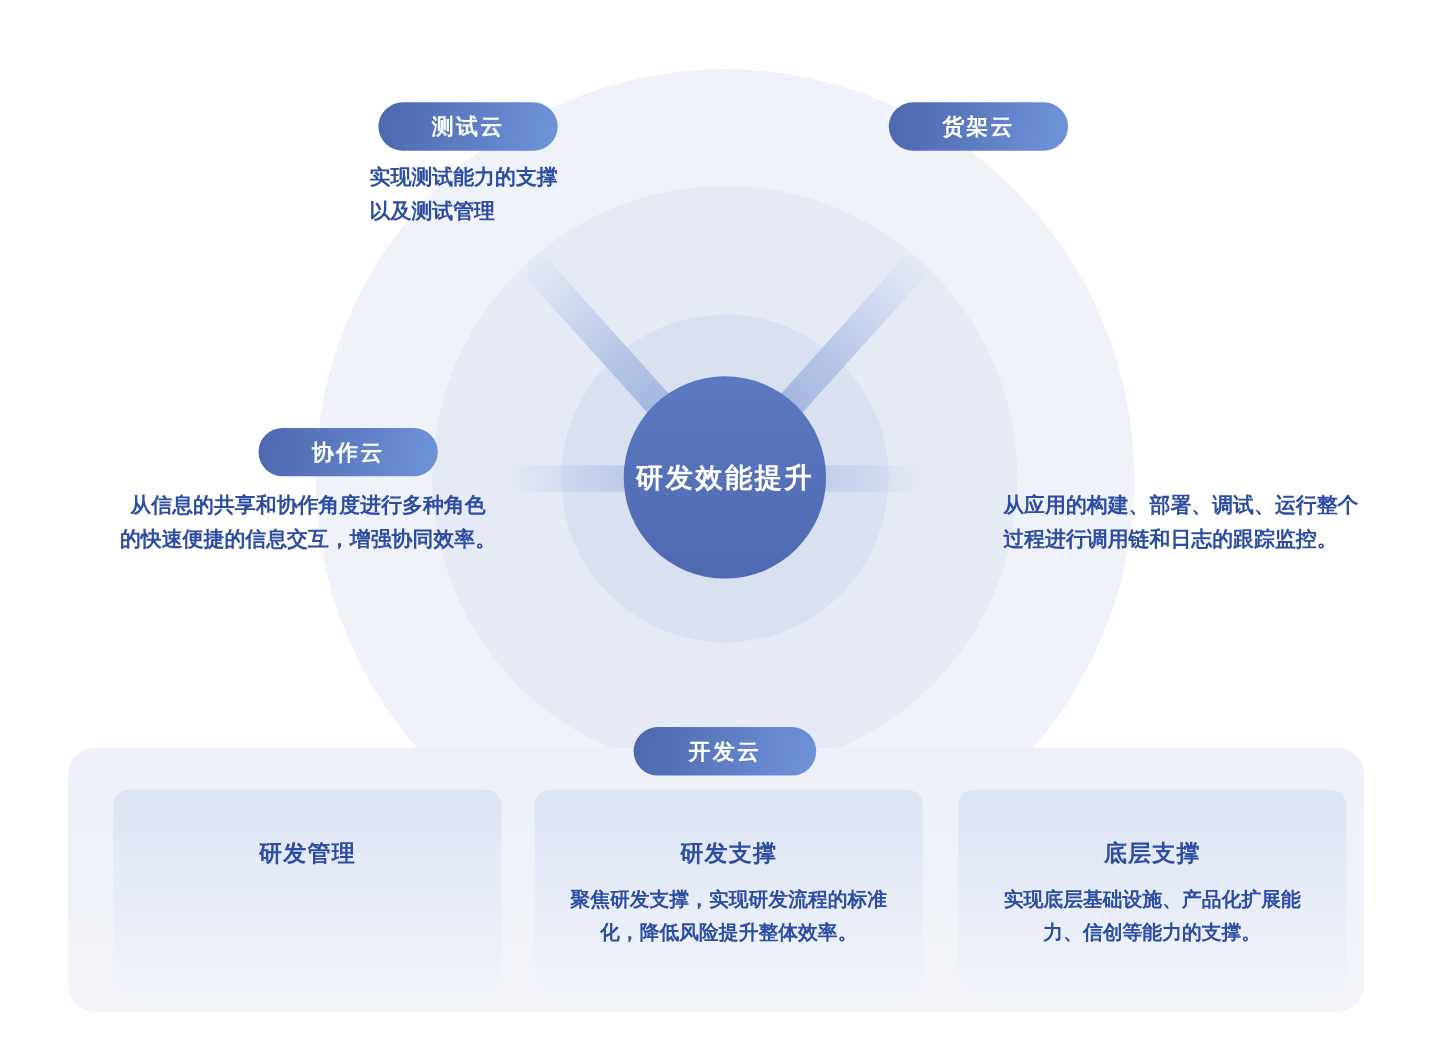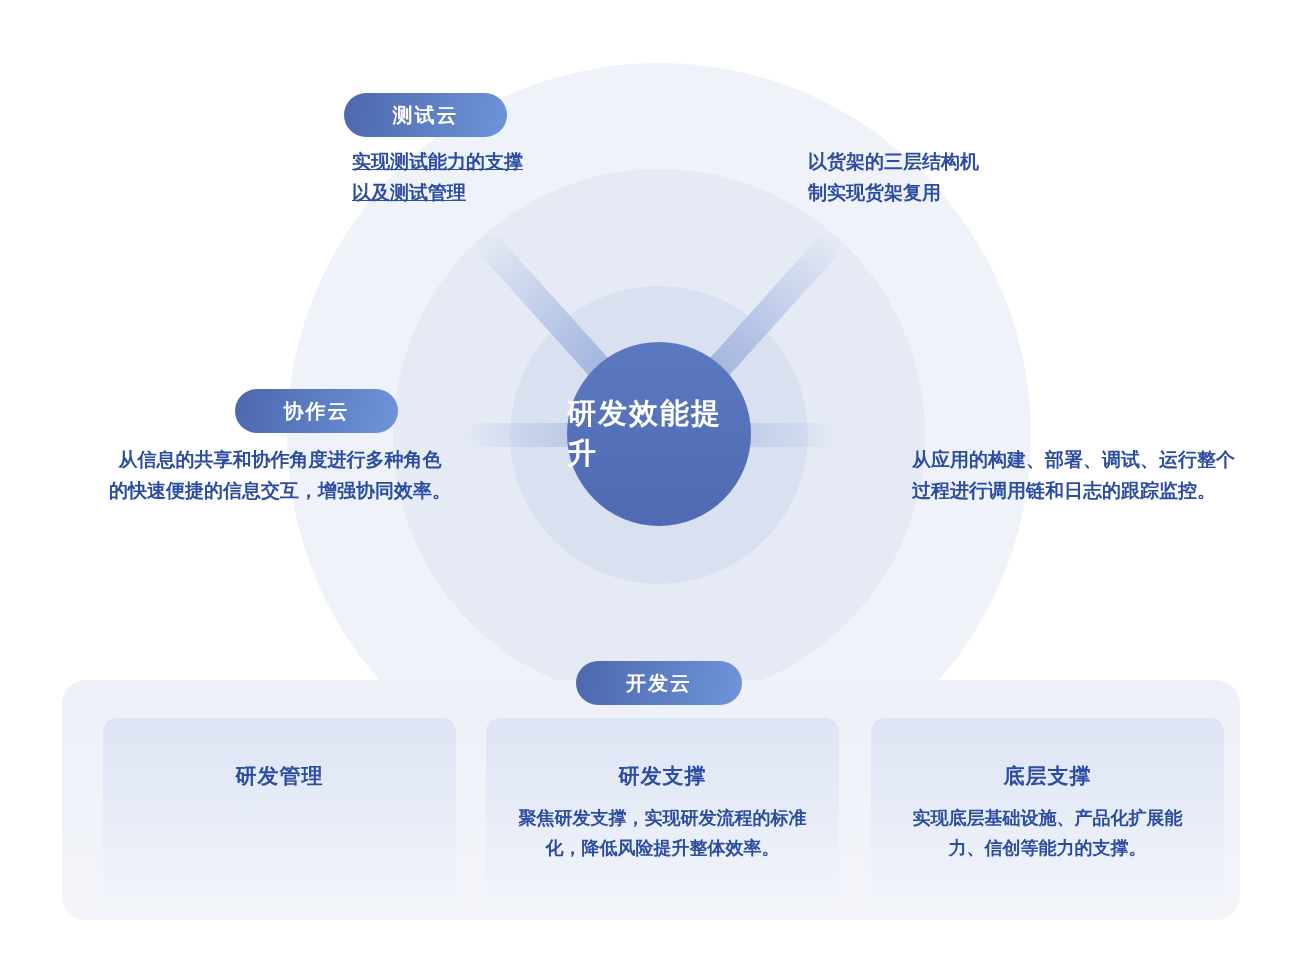--- a/index.html
+++ b/index.html
@@ -37,42 +37,42 @@
     left: 710px; top: 423px; width: 128px; height: 24px; border-radius: 12px;
     background: linear-gradient(to right, #b9c6e6 0%, rgba(214,222,242,0) 100%);
   }
 
   
   .center-node {
     position: absolute; left: 567px; top: 342px; width: 184px; height: 184px;
     border-radius: 50%;
     background: linear-gradient(180deg, #5b78c1 0%, #4f6ab1 100%);
     display: flex; align-items: center; justify-content: center;
-    color: #ffffff; font-size: 29px; font-weight: bold; letter-spacing: 2px;
+    color: #ffffff; font-size: 25px; font-weight: bold; letter-spacing: 2px;
   }
 
   
   .pill {
     position: absolute; height: 44px; border-radius: 22px;
     display: flex; align-items: center; justify-content: center;
     color: #ffffff; font-size: 20px; font-weight: bold; letter-spacing: 2px;
     background: linear-gradient(100deg, #4c67ad 0%, #6f94da 100%);
   }
   .pill.test     { left: 344px; top: 93px;  width: 163px; }
   .pill.shelf    { left: 808px; top: 93px;  width: 163px; }
   .pill.collab   { left: 235px; top: 389px; width: 163px; }
   .pill.delivery { left: 938px; top: 389px; width: 164px; }
   .pill.dev      { left: 576px; top: 661px; width: 166px; }
 
   
   .node-desc {
     position: absolute; color: #2c4da1; font-weight: bold;
     font-size: 19px; line-height: 31px; white-space: pre-line;
   }
-  .node-desc.test     { left: 352px; top: 146px; text-align: left; text-decoration: underline; }
+  .node-desc.test     { left: 336px; top: 146px; text-align: left; }
   .node-desc.shelf    { left: 808px; top: 146px; text-align: left; }
   .node-desc.collab   { left: 84px;  top: 444px; width: 392px; text-align: center; }
   .node-desc.delivery { left: 912px; top: 444px; width: 356px; text-align: left; }
 
   
   .panel {
     position: absolute; left: 62px; top: 680px; width: 1178px; height: 240px;
     border-radius: 24px;
     background: linear-gradient(180deg, #edf0f8 0%, #f3f5fa 100%);
   }
@@ -108,22 +108,21 @@
   <div class="beam delivery"></div>
 
   <div class="center-node">
     <span>研发效能提升</span>
   </div>
 
   <div class="pill test">测试云</div>
   <div class="node-desc test">实现测试能力的支撑
 以及测试管理</div>
 
-  <div class="node-desc shelf">以货架的三层结构机
-制实现货架复用</div>
+  <div class="pill shelf">货架云</div>
 
   <div class="pill collab">协作云</div>
   <div class="node-desc collab">从信息的共享和协作角度进行多种角色
 的快速便捷的信息交互，增强协同效率。</div>
 
   <div class="node-desc delivery">从应用的构建、部署、调试、运行整个
 过程进行调用链和日志的跟踪监控。</div>
 
   <div class="panel">
     <div class="card c1">

